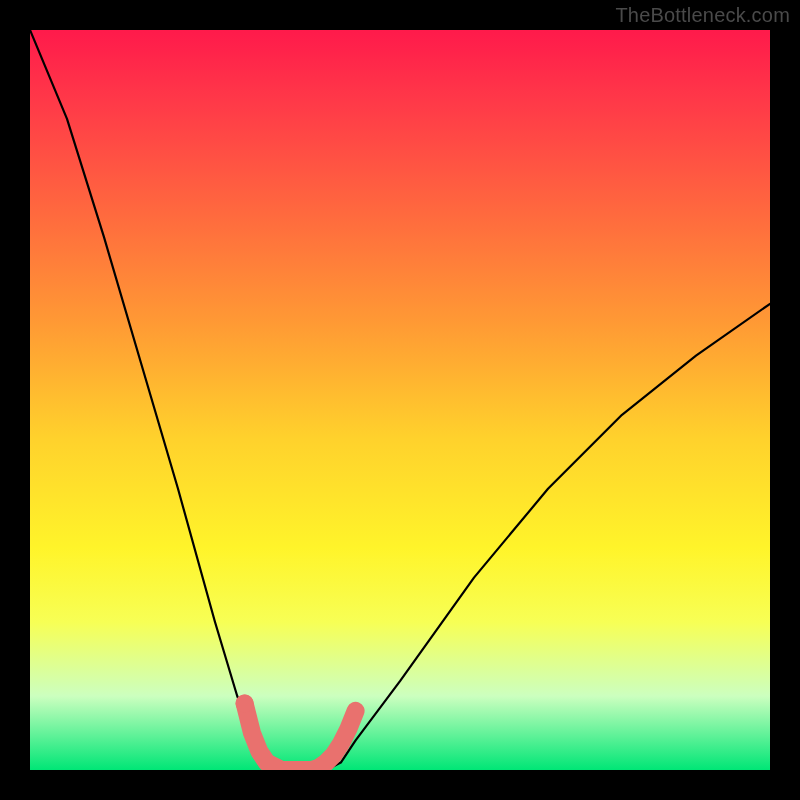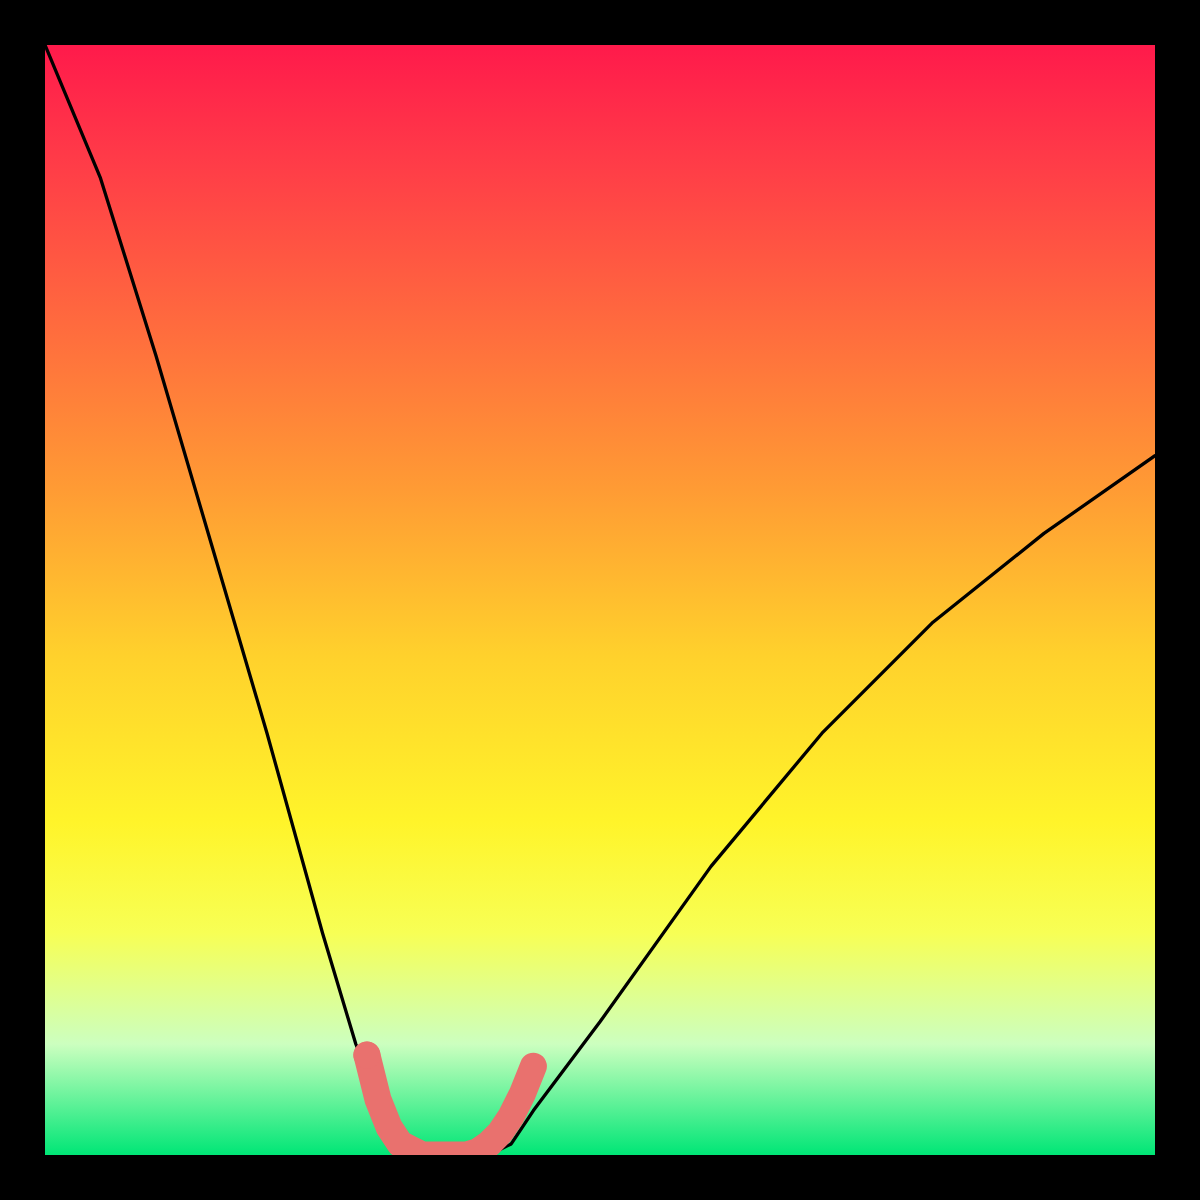--- a/index.html
+++ b/index.html
@@ -51,20 +51,21 @@
   svg.overlay {
     position: absolute;
     top: 0;
     left: 0;
   }
 </style>
 </head>
 <body>
 
 <div class="frame">
+  <div class="watermark">TheBottleneck.com</div>
   <div class="plot">
     <svg class="overlay" width="740" height="740" viewBox="0 0 740 740">
       <path id="main-curve" fill="none" stroke="#000000" stroke-width="2.2" stroke-linecap="round" stroke-linejoin="round" d="M0.00 0.00 L37.00 88.80 L74.00 207.20 L111.00 333.00 L148.00 458.80 L185.00 592.00 L207.20 666.00 L222.00 703.00 L236.80 732.60 L251.60 740.00 L266.40 740.00 L281.20 740.00 L296.00 740.00 L310.80 732.60 L325.60 710.40 L370.00 651.20 L444.00 547.60 L518.00 458.80 L592.00 384.80 L666.00 325.60 L740.00 273.80"></path>
       <path id="highlight-curve" fill="none" stroke="#e9716e" stroke-width="18" stroke-linecap="round" stroke-linejoin="round" d="M214.60 673.40 L222.00 703.00 L229.40 721.50 L236.80 732.60 L244.20 736.30 L251.60 740.00 L259.00 740.00 L266.40 740.00 L273.80 740.00 L281.20 740.00 L288.60 737.78 L296.00 732.60 L303.40 725.20 L310.80 714.10 L318.20 699.30 L325.60 680.80"></path>
       <circle id="highlight-start-dot" r="9" fill="#e9716e" cx="214.60" cy="673.40"></circle>
     </svg>
   </div>
 </div>
 
 </body></html>

